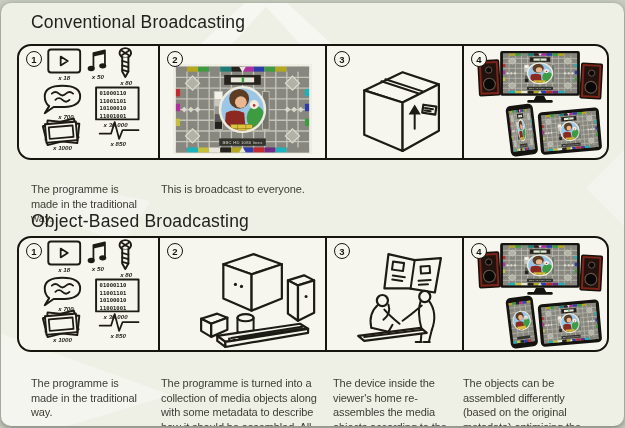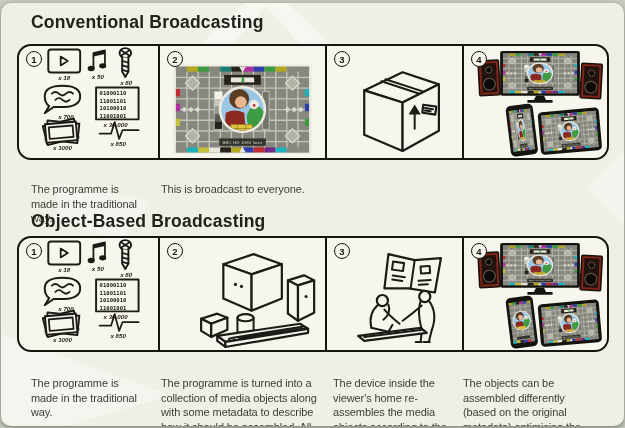--- a/index.html
+++ b/index.html
@@ -17,21 +17,21 @@
     overflow:hidden;
   }
   .watermark { position:absolute; background:rgba(255,255,255,.45); }
   #wm1 { left:190px; top:-20px; width:150px; height:70px; clip-path:polygon(0 100%,50% 0,100% 100%,78% 100%,50% 34%,22% 100%); }
   #wm2 { left:55px; top:180px; width:95px; height:60px; clip-path:polygon(0 0,100% 30%,70% 100%,0 60%); background:rgba(255,255,255,.3); }
   #wm3 { left:-30px; top:320px; width:200px; height:120px; clip-path:polygon(0 0,100% 60%,20% 100%,0 100%); background:rgba(255,255,255,.35); }
   #wm4 { left:585px; top:140px; width:45px; height:90px; clip-path:polygon(100% 0,100% 100%,0 50%); background:rgba(255,255,255,.3); }
 
   .section-title {
     position:absolute; left:30px;
-    font-size:17.5px; font-weight:700; color:#22211c; letter-spacing:.2px;
+    font-size:17.5px; font-weight:400; color:#22211c; letter-spacing:.2px;
   }
   #title-conventional { top:9px; }
   #title-object { top:208px; }
 
   .strip {
     position:absolute; left:16px; width:592px; height:116px;
     display:grid; grid-template-columns:139px 167px 137px 149px;
     background:#f7f6ee;
     border:2.6px solid #17150f; border-radius:14px;
     overflow:hidden;

